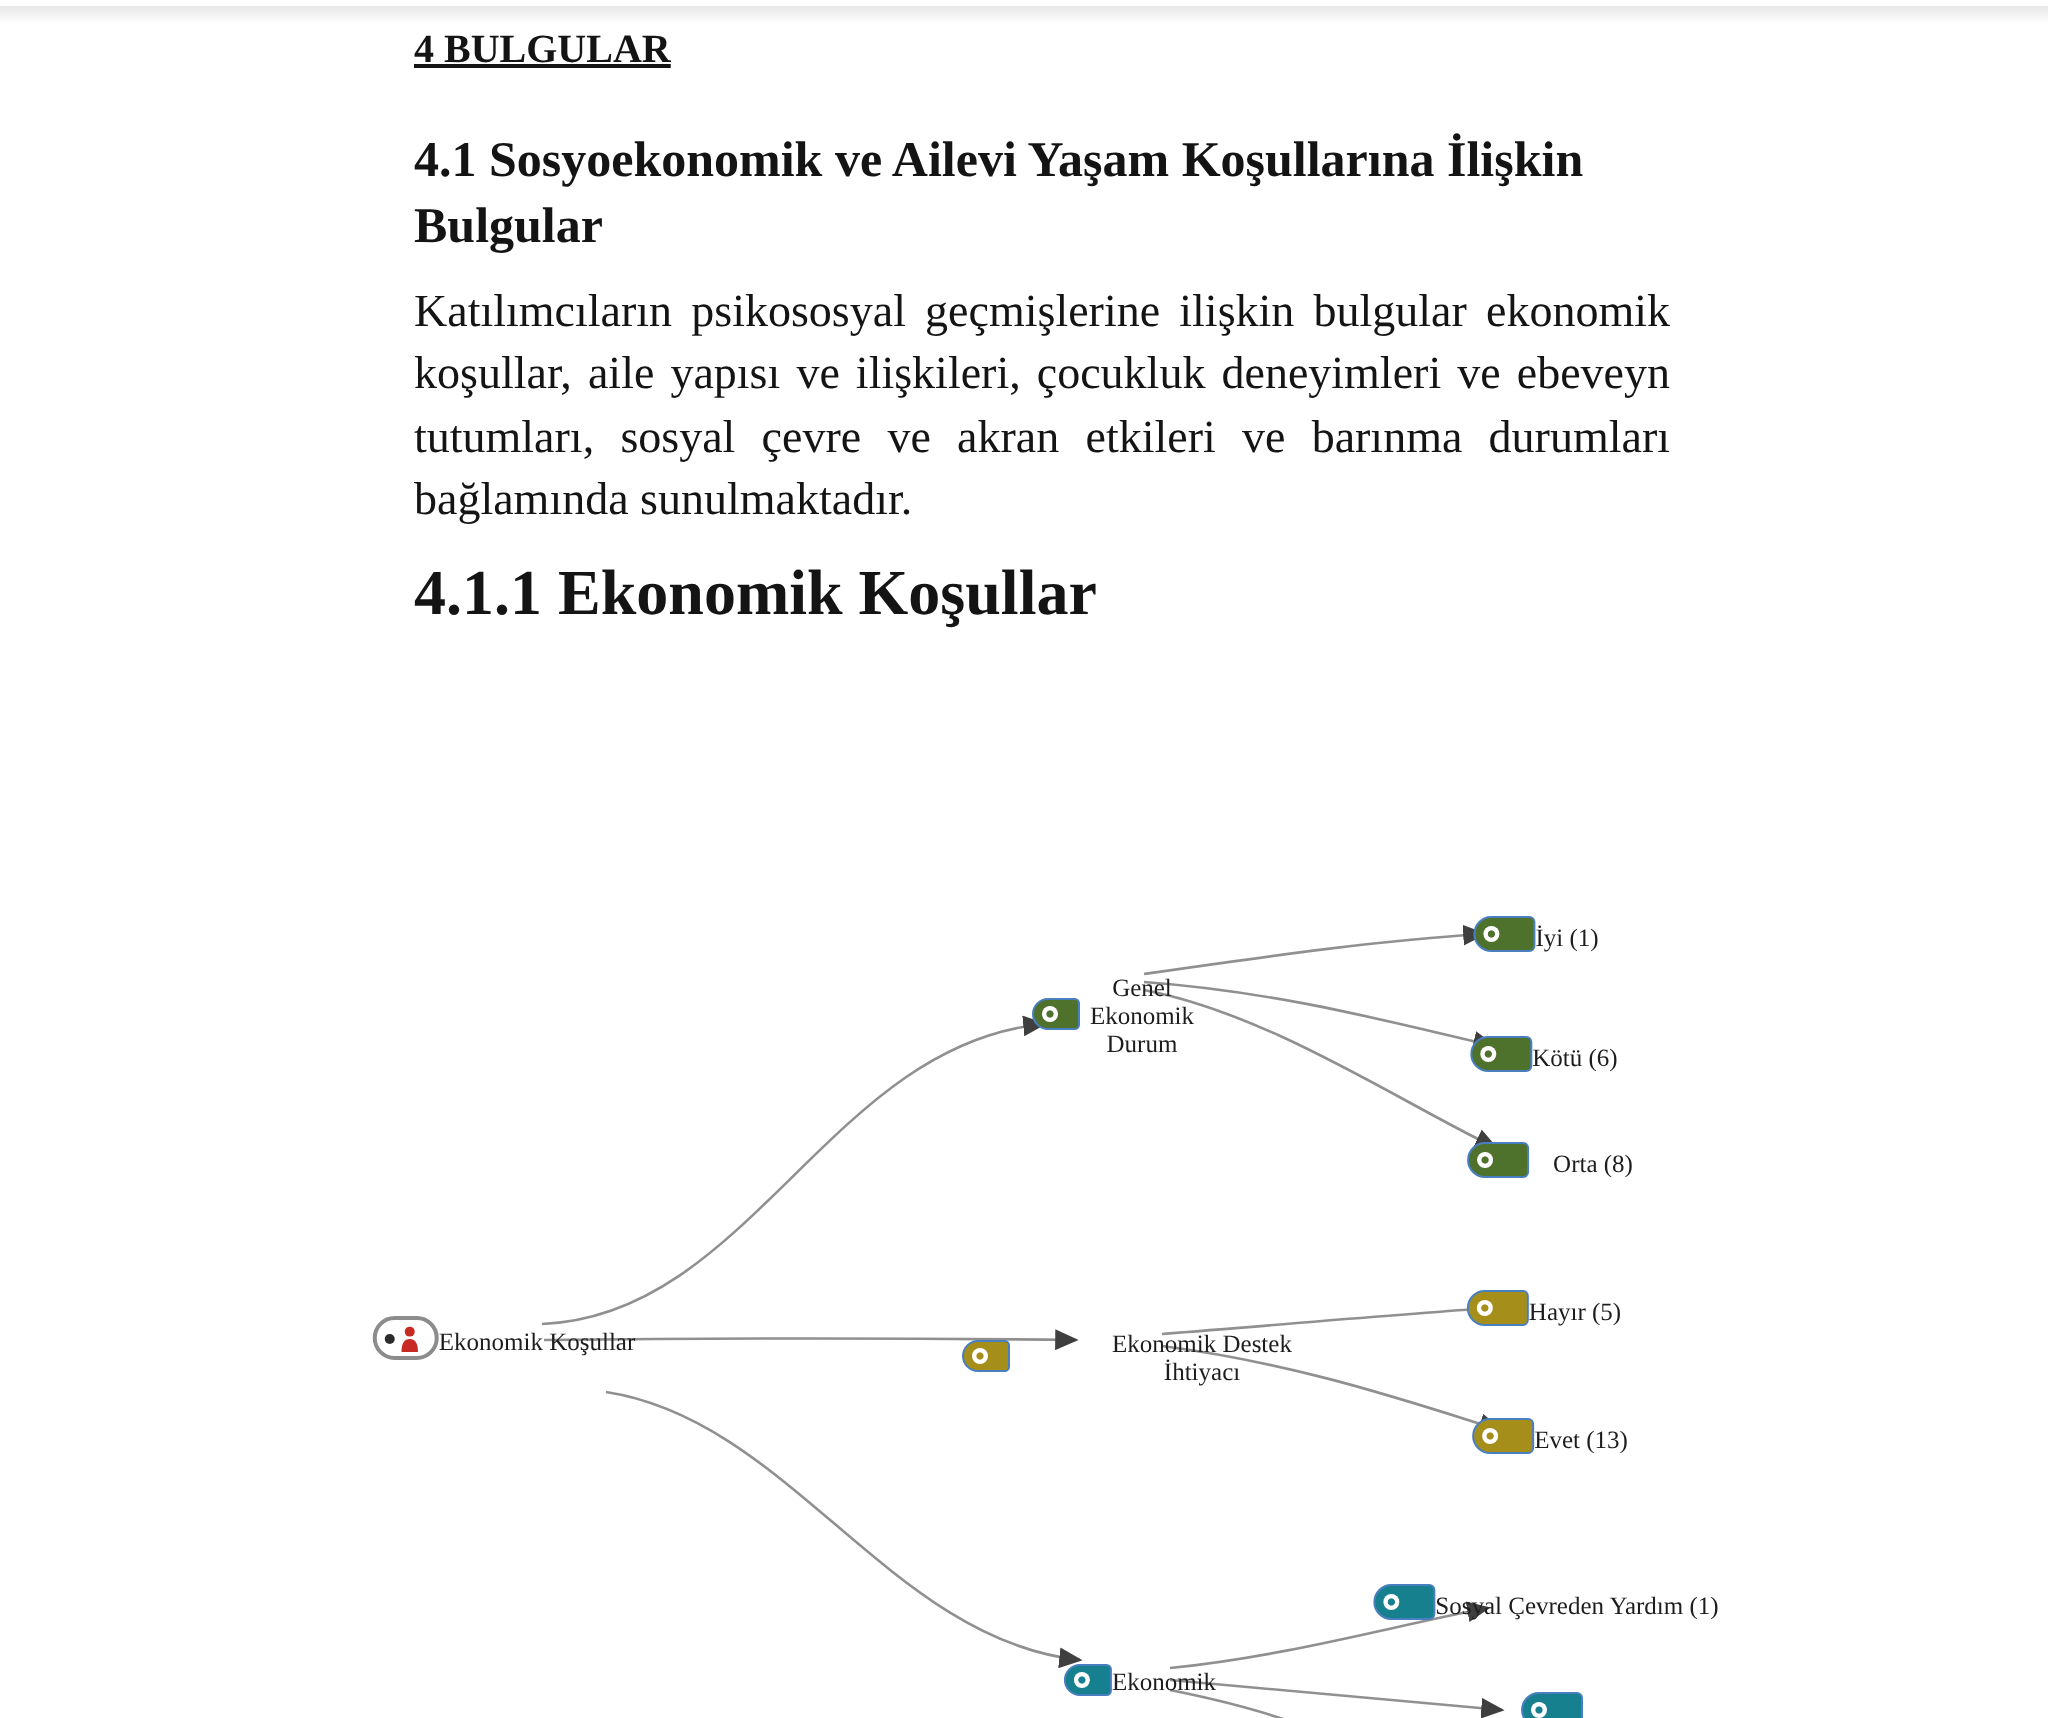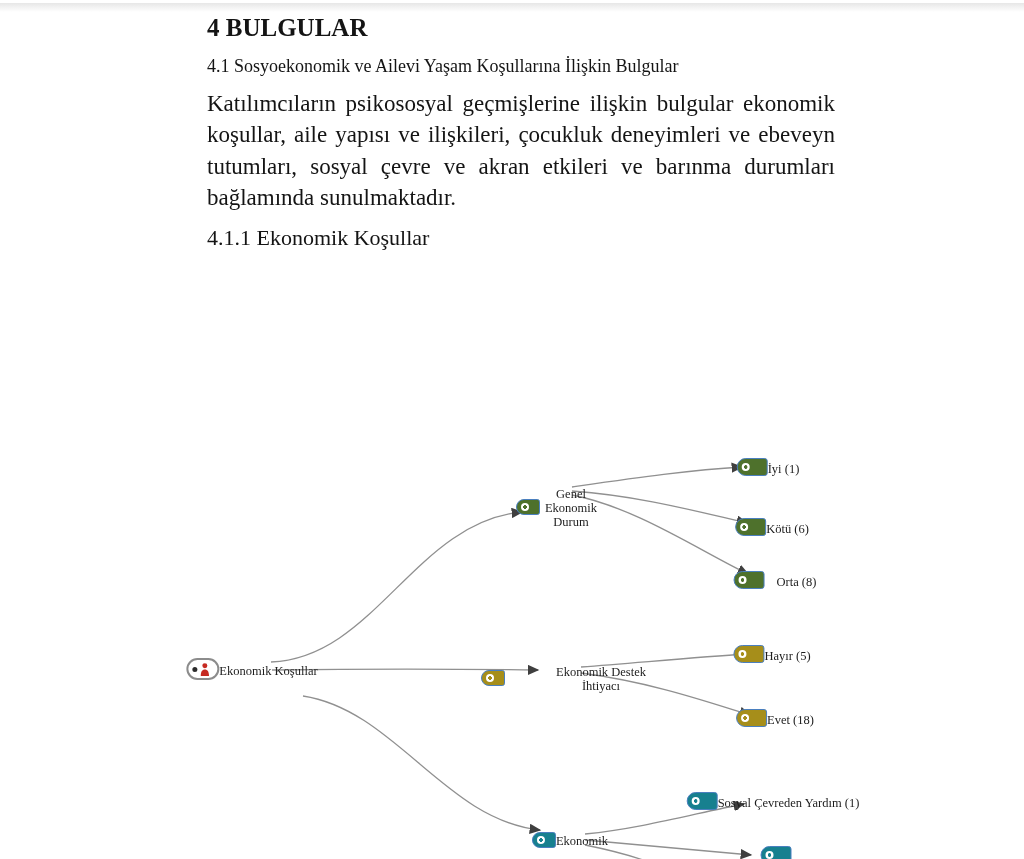--- a/index.html
+++ b/index.html
@@ -12,27 +12,27 @@
     color:#141414;
   }
   .scan-edge-top {
     position:absolute; top:3px; left:0; width:1024px; height:9px;
     background:linear-gradient(to bottom, rgba(120,120,120,0.18), rgba(120,120,120,0));
   }
   .content {
     position:absolute; left:207px; top:8px; width:642px;
   }
   .h1 {
-    font-size:25px; font-weight:bold; margin:6px 0 12px 0; line-height:1.15;
+    font-size:20px; font-weight:bold; margin:6px 0 28px 0; line-height:1.15;text-decoration:underline;
   }
   .h2 {
-    font-size:18px; font-weight:normal; margin:0 0 10px 0; line-height:1.3;
+    font-size:25px; font-weight:bold; margin:0 0 10px 0; line-height:1.3;
   }
   .h3 {
-    font-size:22px; font-weight:normal; margin:4px 0 10px 0; line-height:1.2;
+    font-size:32px; font-weight:bold; margin:4px 0 10px 0; line-height:1.2;
   }
   .para {
     font-size:23px; line-height:1.36; text-align:justify; margin:0 14px 12px 0;
   }
   
   .figure { position:absolute; left:0; top:0; width:1024px; height:859px; pointer-events:none; }
   .edges { position:absolute; left:0; top:0; }
   .edge { fill:none; stroke:var(--line); stroke-width:1.3px; }
   .node {
     position:absolute; transform:translateX(-50%);
@@ -146,21 +146,21 @@
   <div class="node" style="left:772px; top:645px;">
     <span class="code-icon leaf fill-olive">
         <span class="dot"></span>
       </span>
     <span class="node-label">Hayır (5)</span>
   </div>
   <div class="node" style="left:775px; top:709px;">
     <span class="code-icon leaf fill-olive">
         <span class="dot"></span>
       </span>
-    <span class="node-label">Evet (18)</span>
+    <span class="node-label">Evet (13)</span>
   </div>
 
   <div class="node" style="left:773px; top:792px;">
     <span class="code-icon leaf fill-teal">
         <span class="dot"></span>
       </span>
     <span class="node-label">Sosyal Çevreden Yardım (1)</span>
   </div>
   <div class="node" style="left:570px; top:831px;">
     <span class="code-icon cat fill-teal">

